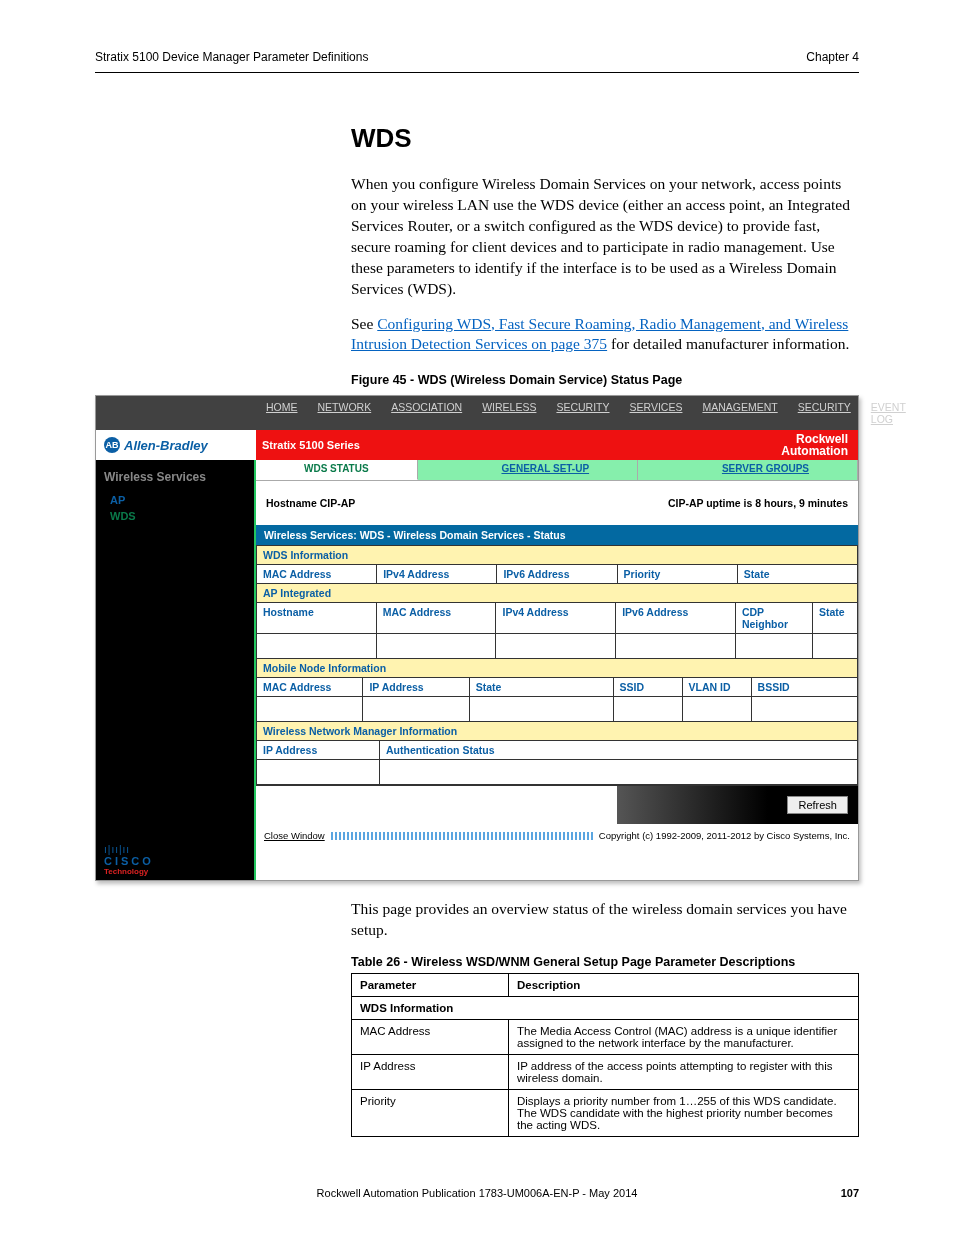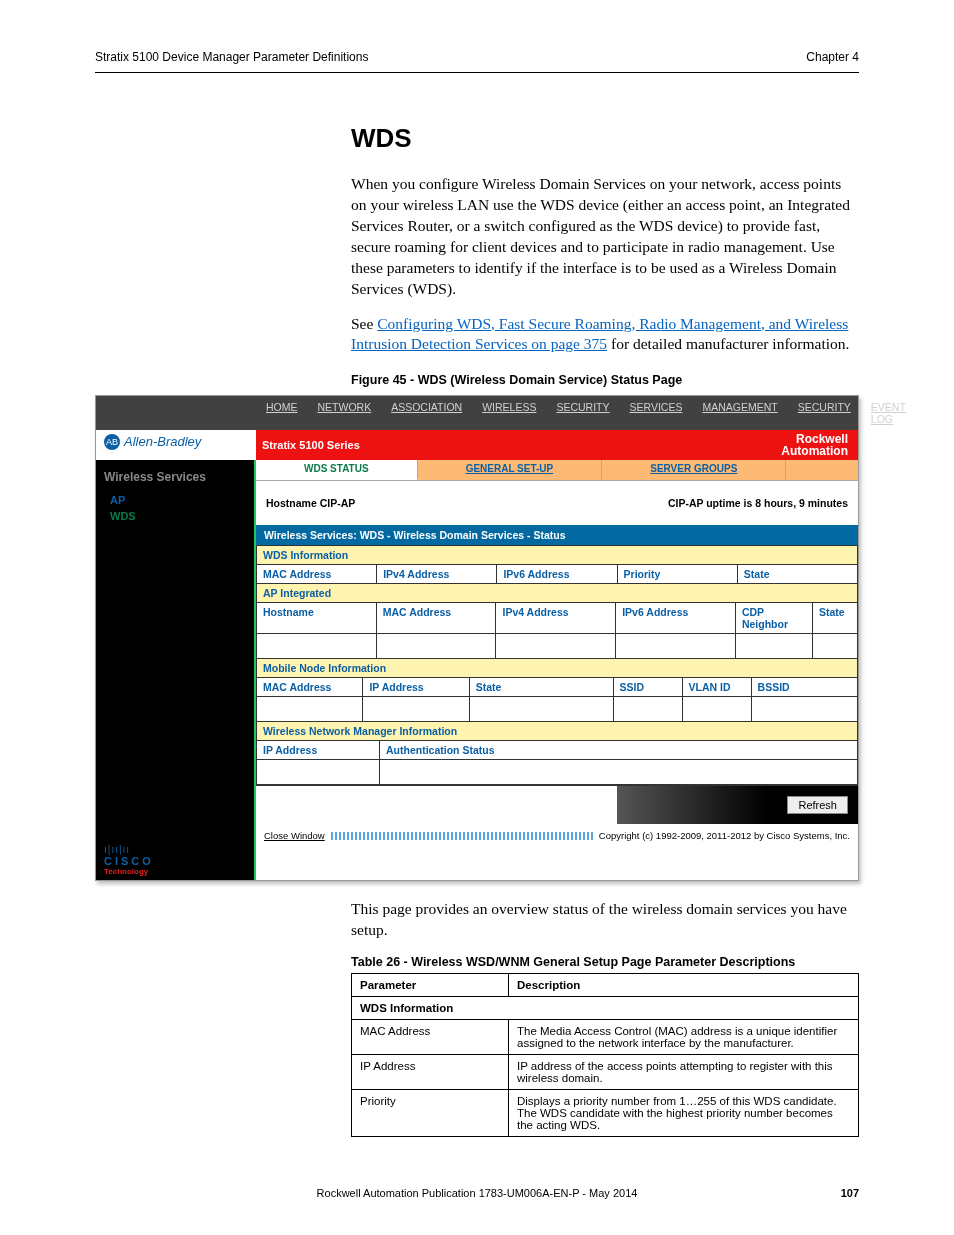--- a/index.html
+++ b/index.html
@@ -13,36 +13,36 @@
   .fig-title{font-family:Arial,Helvetica,sans-serif;font-weight:700;font-size:12.5px;margin:18px 0 8px 256px;}
   
   .shot{margin-left:0;border:1px solid #999;box-shadow:2px 3px 4px rgba(0,0,0,.25);font-family:Arial,Helvetica,sans-serif;font-size:11px;color:#000;}
   .shot .topbar{background:#414141;color:#ccc;font-size:10.5px;display:flex;justify-content:space-between;align-items:center;height:34px;padding:0 8px 0 0;}
   .shot .topbar .tabs{display:flex;gap:0;margin-left:160px;}
   .shot .topbar .tabs span{padding:4px 10px;color:#d0d0d0;text-decoration:underline;cursor:pointer;}
   .shot .topbar .right{display:flex;gap:2px;align-items:center;padding-bottom:4px;}
   .shot .topbar .right span{color:#fff;font-size:10px;text-decoration:underline;}
   .shot .redbar{background:#e11;color:#fff;display:flex;justify-content:space-between;align-items:center;height:30px;padding:0 10px 0 0;font-weight:700;}
   .shot .redbar .left{display:flex;align-items:center;gap:6px;}
-  .ab-logo{background:#fff;color:#0b5fa5;font-weight:400;font-style:italic;padding:4px 8px;height:30px;box-sizing:border-box;display:flex;font-size:13px;width:160px;}
+  .ab-logo{background:#fff;color:#0b5fa5;font-weight:700;font-style:italic;padding:4px 8px;height:30px;box-sizing:border-box;display:flex;align-items:center;font-size:13px;width:160px;}
   .ab-icon{display:inline-flex;width:16px;height:16px;border-radius:50%;background:#0b5fa5;color:#fff;font-style:normal;align-items:center;justify-content:center;font-size:9px;margin-right:4px;}
   .rockwell{text-align:right;font-family:Arial,Helvetica,sans-serif;font-weight:700;font-size:12px;line-height:1.05;}
   .shot .body{display:flex;background:#fff;}
   .shot .side{width:160px;border-right:2px solid #22c55e;padding:6px 8px;box-sizing:border-box;background:#000000;min-height:420px;position:relative;}
   .side h4{color:#888;font-size:12px;margin:4px 0 10px;font-weight:700;}
   .side .nav{margin-left:6px;font-size:11px;font-weight:700;}
   .side .nav div{margin:4px 0;}
   .ap{color:#0b5fa5;}
   .wds{color:#0a7a4a;}
   .cisco-logo{position:absolute;bottom:4px;left:8px;font-size:8px;line-height:1.1;}
   .cisco-logo .bars{color:#0b5fa5;letter-spacing:1px;font-size:10px;}
   .cisco-logo .cisco{color:#0b5fa5;font-weight:700;letter-spacing:3px;font-size:11px;}
   .cisco-logo .tech{color:#d22;font-weight:700;}
   .shot .main{flex:1;padding:0;box-sizing:border-box;background:#fff;}
-  .subtabs{display:flex;background:#fdba74;border-bottom:1px solid #aaa;height:20px;}
+  .subtabs{display:flex;background:#86efac;border-bottom:1px solid #aaa;height:20px;justify-content:space-between;}
   .subtabs div{flex:0 0 auto;padding:3px 48px;font-size:10px;font-weight:700;border-right:1px solid #aaa;text-align:center;}
   .subtabs .active{background:#fff;border-bottom:1px solid #fff;color:#0a7a4a;}
   .subtabs .link{color:#0b5fa5;text-decoration:underline;cursor:pointer;}
   .hostrow{display:flex;justify-content:space-between;padding:16px 10px;font-size:10.5px;font-weight:700;}
   .statusbar{background:#0369a1;color:#fff;padding:4px 8px;font-size:10.5px;font-weight:700;}
   .tbl{border:1px solid #333;margin:0;}
   .tbl .hdr{background:#fff3b0;font-weight:700;padding:3px 6px;border-bottom:1px solid #333;color:#0b5fa5;font-size:10.5px;}
   .tbl .row{display:flex;}
   .tbl .row div{border-right:1px solid #333;border-bottom:1px solid #333;padding:3px 6px;font-size:10.5px;font-weight:700;color:#0b5fa5;flex:1;}
   .tbl .row div:last-child{border-right:none;}

